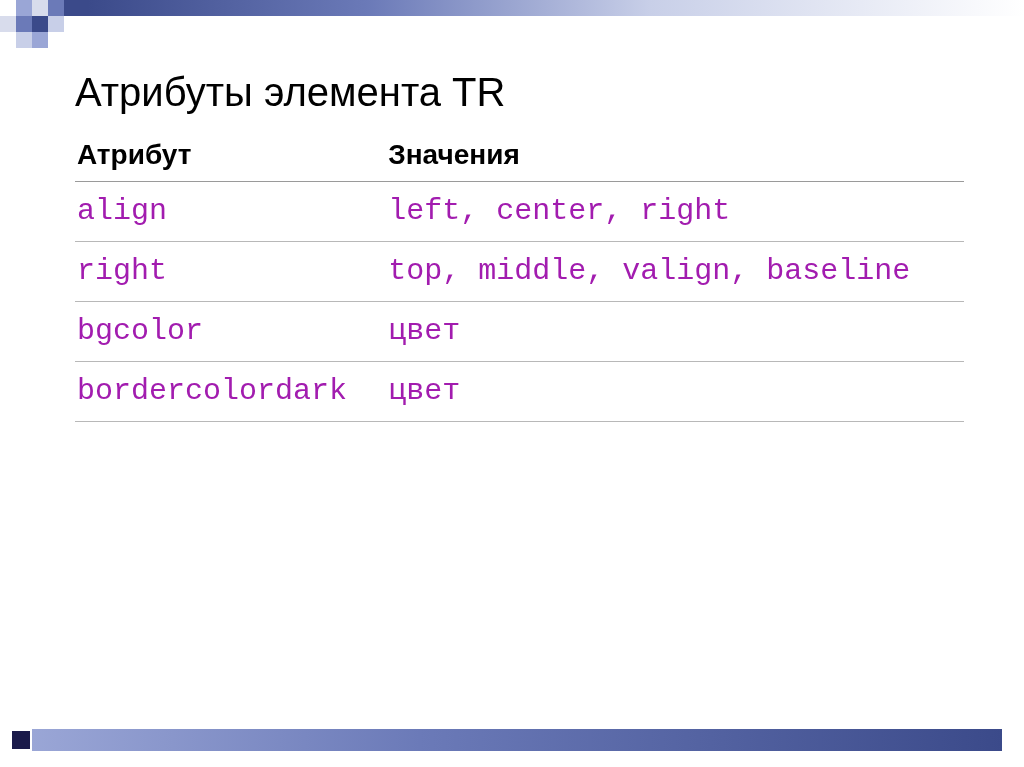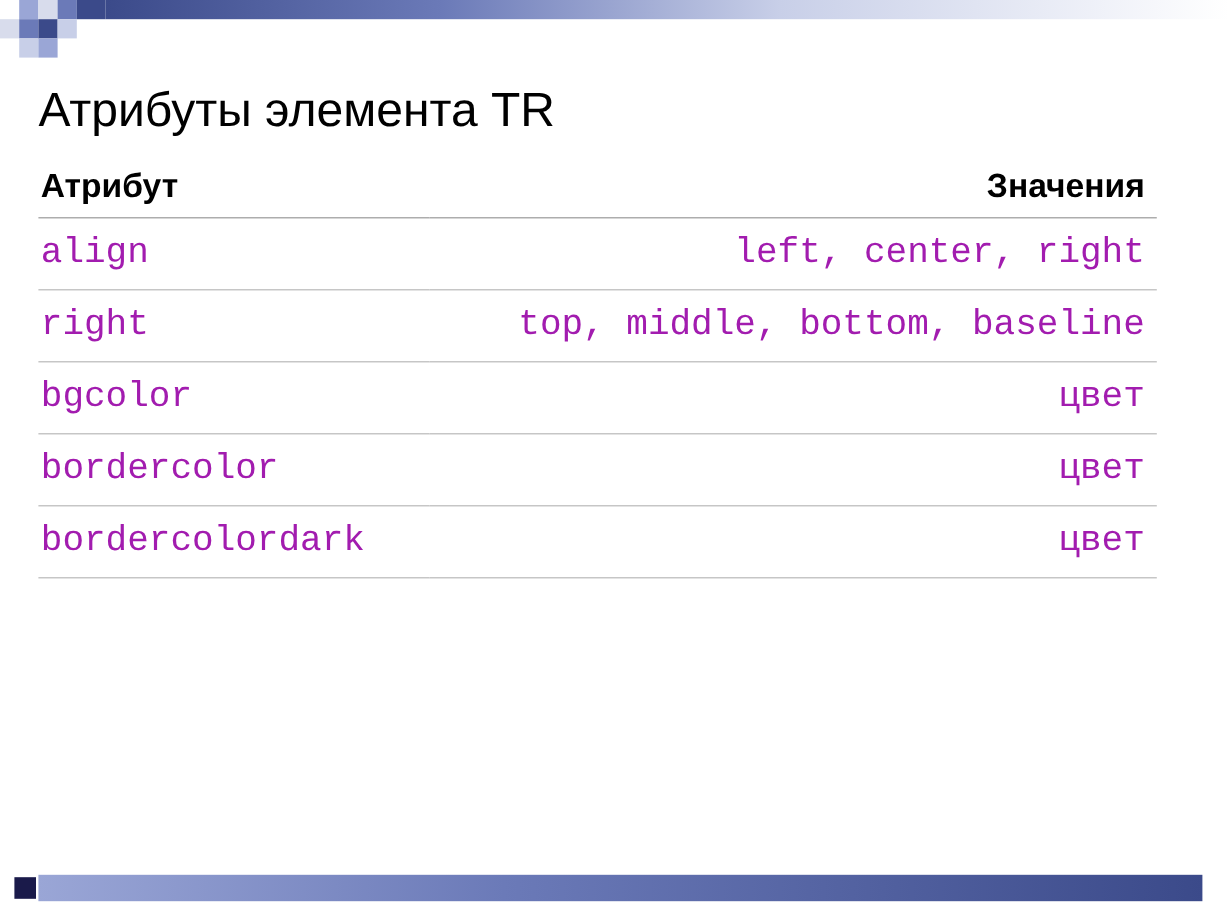--- a/index.html
+++ b/index.html
@@ -27,21 +27,21 @@
     }
     .top-gradient {
       position: absolute;
       top: 0;
       left: 88px;
       right: 0;
       height: 16px;
       background: linear-gradient(to right, #3b4a8a 0%, #6b7ab8 30%, #c8cfe8 60%, #ffffff 100%);
     }
     .content {
-      padding: 70px 60px 0 32px;
+      padding: 70px 60px 0 75px;
     }
     .title {
       font-size: 40px;
       font-weight: normal;
       color: #000;
       margin-bottom: 18px;
     }
     table {
       width: 100%;
       border-collapse: collapse;
@@ -63,21 +63,20 @@
       padding: 10px 10px 10px 2px;
       border-bottom: 1px solid #b8b8b8;
       vertical-align: top;
       line-height: 1.3;
     }
     .col1 {
       width: 35%;
     }
     .col2 {
       width: 65%;
-      text-align: right;
     }
     .bullet {
       position: absolute;
       left: 12px;
       bottom: 18px;
       width: 18px;
       height: 18px;
       background: #1a1a4a;
     }
     .bottom-band {
@@ -116,28 +115,24 @@
         <th class="col2">Значения</th>
       </tr>
     </thead>
     <tbody>
       <tr>
         <td class="col1">align</td>
         <td class="col2">left, center, right</td>
       </tr>
       <tr>
         <td class="col1">right</td>
-        <td class="col2">top, middle, bottom, baseline</td>
+        <td class="col2">top, middle, valign, baseline</td>
       </tr>
       <tr>
         <td class="col1">bgcolor</td>
-        <td class="col2">цвет</td>
-      </tr>
-      <tr>
-        <td class="col1">bordercolor</td>
         <td class="col2">цвет</td>
       </tr>
       <tr>
         <td class="col1">bordercolordark</td>
         <td class="col2">цвет</td>
       </tr>
     </tbody>
   </table>
 </div>
 

